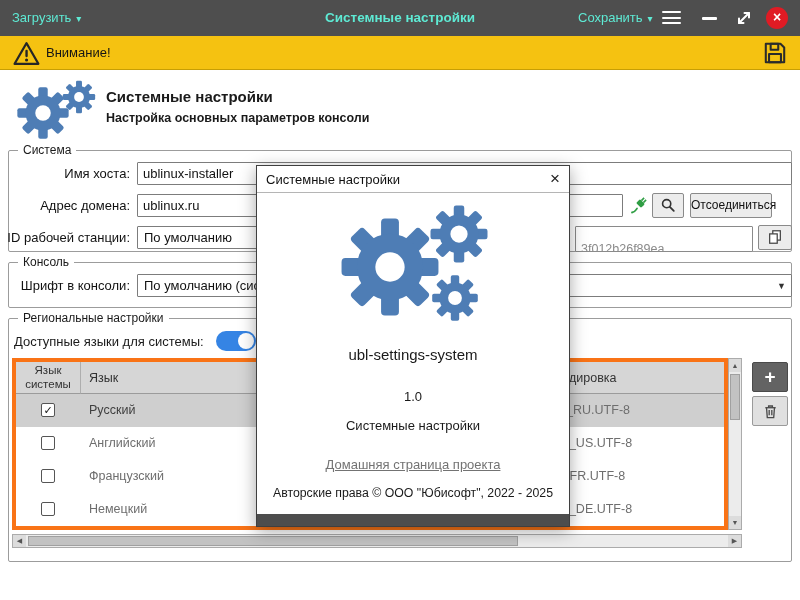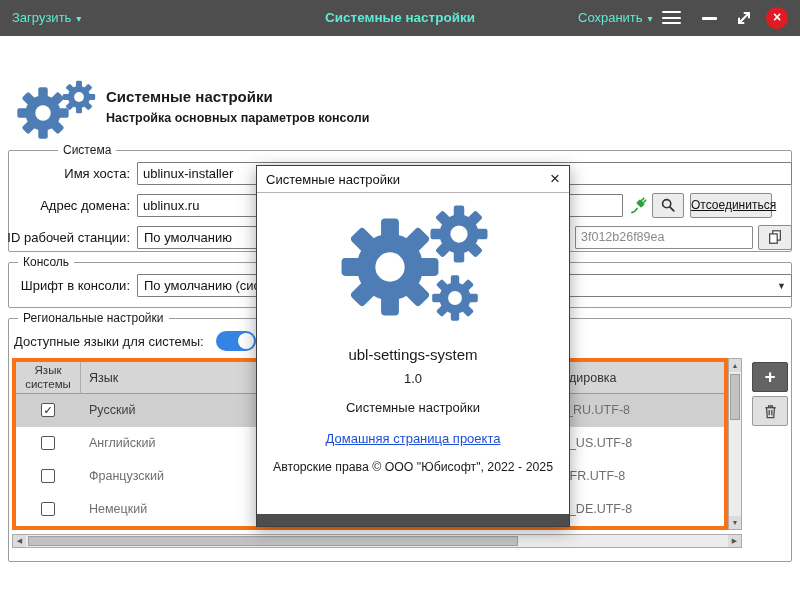--- a/index.html
+++ b/index.html
@@ -33,21 +33,21 @@
   .flabel { position:absolute; width:128px; text-align:right; font-size:13px; color:#111; white-space:nowrap; }
   .tinput { position:absolute; height:23px; border:1px solid #7c7c7c; border-radius:1px; background:#fff;
             font-family:"Liberation Sans","DejaVu Sans",sans-serif; font-size:13px; color:#111; padding:0 5px; }
   .combo { position:absolute; height:23px; border:1px solid #7c7c7c; border-radius:1px; background:#fff;
            line-height:21px; font-size:13px; color:#111; padding:0 22px 0 6px; white-space:nowrap; overflow:hidden; }
   .combo-arr { position:absolute; right:5px; top:1px; line-height:21px; font-size:9px; color:#333; }
   .gbtn { position:absolute; height:25px; border:1px solid #8a8a8a; border-radius:2px; background:#ececec;
           font-size:12px; color:#111; text-align:center; line-height:23px; }
 
   .ro-field { position:absolute; height:23px; border:1px solid #8a8a8a; border-radius:1px; background:#fff;
-              line-height:21px; font-size:12.5px; color:#8a8a8a; padding:0 5px; white-space:nowrap; overflow:hidden; }
+              line-height:21px; font-size:12.5px; color:#8a8a8a; padding:12px 5px; white-space:nowrap; overflow:hidden; }
 
   
   #lang-toggle { position:absolute; left:216px; top:331px; width:40px; height:20px; border-radius:10px; background:#3584e4; }
   #lang-toggle .knob { position:absolute; right:2px; top:2px; width:16px; height:16px; border-radius:50%; background:#fff; }
 
   
   #lang-table { position:absolute; left:12px; top:358px; width:716px; height:172px; border:4px solid #f97316; background:#fff; overflow:hidden; }
   .th { position:absolute; top:0; height:32px; background:#d6d6d6; border-right:1px solid #aeaeae; border-bottom:1px solid #9b9b9b;
         font-size:11.5px; color:#333; }
   .th-inner { display:flex; align-items:center; height:100%; }
@@ -69,23 +69,23 @@
   #del-lang { background:#e0e0e0; border:1px solid #9a9a9a; line-height:30px; }
 
   
   #dialog { position:absolute; left:256px; top:165px; width:314px; height:362px; background:#fff;
             border:1px solid #3f3f3f; box-shadow:0 4px 16px rgba(0,0,0,.35); z-index:50; }
   #dlg-titlebar { position:absolute; left:0; top:0; right:0; height:27px; border-bottom:1px solid #b5b5b5; background:#fff; }
   #dlg-title { position:absolute; left:9px; top:0; line-height:27px; font-size:13px; color:#111; }
   #dlg-close { position:absolute; right:9px; top:0; line-height:25px; font-size:17px; color:#222; }
   #dlg-body { position:absolute; left:0; right:0; top:28px; bottom:12px; display:flex; flex-direction:column; align-items:center; overflow:hidden; }
   #dlg-appname { margin-top:12px; font-size:15px; }
-  #dlg-version { margin-top:8px; font-size:13px; }
+  #dlg-version { margin-top:26px; font-size:13px; }
   #dlg-desc { margin-top:14px; font-size:13px; }
-  #dlg-link { margin-top:16px; font-size:13px; color:#1d4ed8; text-decoration:underline; cursor:pointer; }
+  #dlg-link { margin-top:24px; font-size:13px; color:#737373; text-decoration:underline; cursor:pointer; }
   #dlg-copy { margin-top:14px; font-size:12.3px; }
   #dlg-strip { position:absolute; left:0; right:0; bottom:0; height:12px; background:#4d4d4d; }
 </style>
 </head>
 <body>
 
 <svg width="0" height="0" style="position:absolute" aria-hidden="true">
   <defs>
     <symbol id="gear" viewBox="-40 -40 80 80">
       <rect x="-7" y="-38" width="14" height="76" rx="3"></rect>
@@ -119,51 +119,66 @@
         <g stroke="#fff" stroke-width="2" fill="none" stroke-linecap="round" stroke-linejoin="round">
           <path d="M5 15 L15 5"></path>
             <path d="M10.5 5 H15 V9.5"></path>
             <path d="M5 10.5 V15 H9.5"></path>
         </g>
       </svg>
     </div>
     <div id="tb-close"><span>×</span></div>
   </div>
 
+  <div id="warnbar">
+    <svg style="position:absolute;left:13px;top:5px;" width="27" height="25" viewBox="0 0 26 24">
+      <path d="M13 2 L24.5 22 H1.5 Z" fill="#f5c211" stroke="#262626" stroke-width="2" stroke-linejoin="round"></path>
+      <rect x="11.9" y="8.5" width="2.3" height="7" rx="1" fill="#262626"></rect>
+      <circle cx="13.05" cy="18.3" r="1.5" fill="#262626"></circle>
+    </svg>
+    <div id="warn-text">Внимание!</div>
+    <svg style="position:absolute;left:762px;top:4px;" width="26" height="26" viewBox="0 0 24 24">
+      <g fill="none" stroke="#2b2b2b" stroke-width="1.9" stroke-linejoin="round">
+        <path d="M3.5 3.5 H17 L20.5 7 V20.5 H3.5 Z"></path>
+        <rect x="8" y="3.5" width="7" height="5.5"></rect>
+        <rect x="6.5" y="13" width="11" height="7.5"></rect>
+      </g>
+    </svg>
+  </div>
 
   <svg style="position:absolute;left:14px;top:78px;" width="86" height="64" viewBox="0 0 86 64">
     <use href="#gear" x="2" y="8" width="54" height="54" fill="#4e7db5"></use>
     <use href="#gear" x="48" y="2" width="34" height="34" fill="#4e7db5"></use>
   </svg>
   <div id="hdr-title">Системные настройки</div>
   <div id="hdr-sub">Настройка основных параметров консоли</div>
 
   <div class="frame" style="left:8px;top:150px;width:784px;height:102px;"></div>
-  <div class="legend" style="left:18px;top:143px;margin-left:40px;">Система</div>
+  <div class="legend" style="left:18px;top:143px;">Система</div>
 
   <div class="flabel" style="left:2px;top:166px;">Имя хоста:</div>
   <input class="tinput" style="left: 137px; top: 162px; width: 655px;" value="ublinux-installer">
 
   <div class="flabel" style="left:2px;top:198px;">Адрес домена:</div>
   <input class="tinput" style="left: 137px; top: 194px; width: 486px;" value="ublinux.ru">
   <svg style="position:absolute;left:629px;top:195px;" width="20" height="20" viewBox="0 0 20 20">
     <path d="M3 17.5 C6.5 17 6.8 14.8 8 13.5" stroke="#2f9e44" stroke-width="1.8" fill="none" stroke-linecap="round"></path>
     <g transform="rotate(45 12 8)" fill="#2f9e44">
       <rect x="8.5" y="6" width="7" height="5.5" rx="1.2"></rect>
       <rect x="9.8" y="2.2" width="1.6" height="3.8"></rect>
       <rect x="12.6" y="2.2" width="1.6" height="3.8"></rect>
     </g>
   </svg>
   <div class="gbtn" style="left:652px;top:193px;width:32px;">
     <svg width="16" height="16" viewBox="0 0 18 18" style="margin-top:3px;">
       <circle cx="7.5" cy="7.5" r="4.6" fill="none" stroke="#333" stroke-width="1.8"></circle>
       <path d="M11 11 L15.5 15.5" stroke="#333" stroke-width="2" stroke-linecap="round"></path>
     </svg>
   </div>
-  <div class="gbtn" style="left:690px;top:193px;width:82px;text-decoration:underline;">Отсоединиться</div>
+  <div class="gbtn" style="left:690px;top:193px;width:82px;">Отсоединиться</div>
 
   <div class="flabel" style="left:2px;top:230px;">ID рабочей станции:</div>
   <div class="combo" style="left:137px;top:226px;width:433px;">
     <span>По умолчанию</span>
     <span class="combo-arr">▼</span>
   </div>
   <div class="ro-field" style="left:575px;top:226px;width:178px;">3f012b26f89ea</div>
   <div class="gbtn" style="left:758px;top:225px;width:34px;height:25px;">
     <svg width="16" height="16" viewBox="0 0 18 18" style="margin-top:3px;">
       <g fill="#fff" stroke="#444" stroke-width="1.4">

